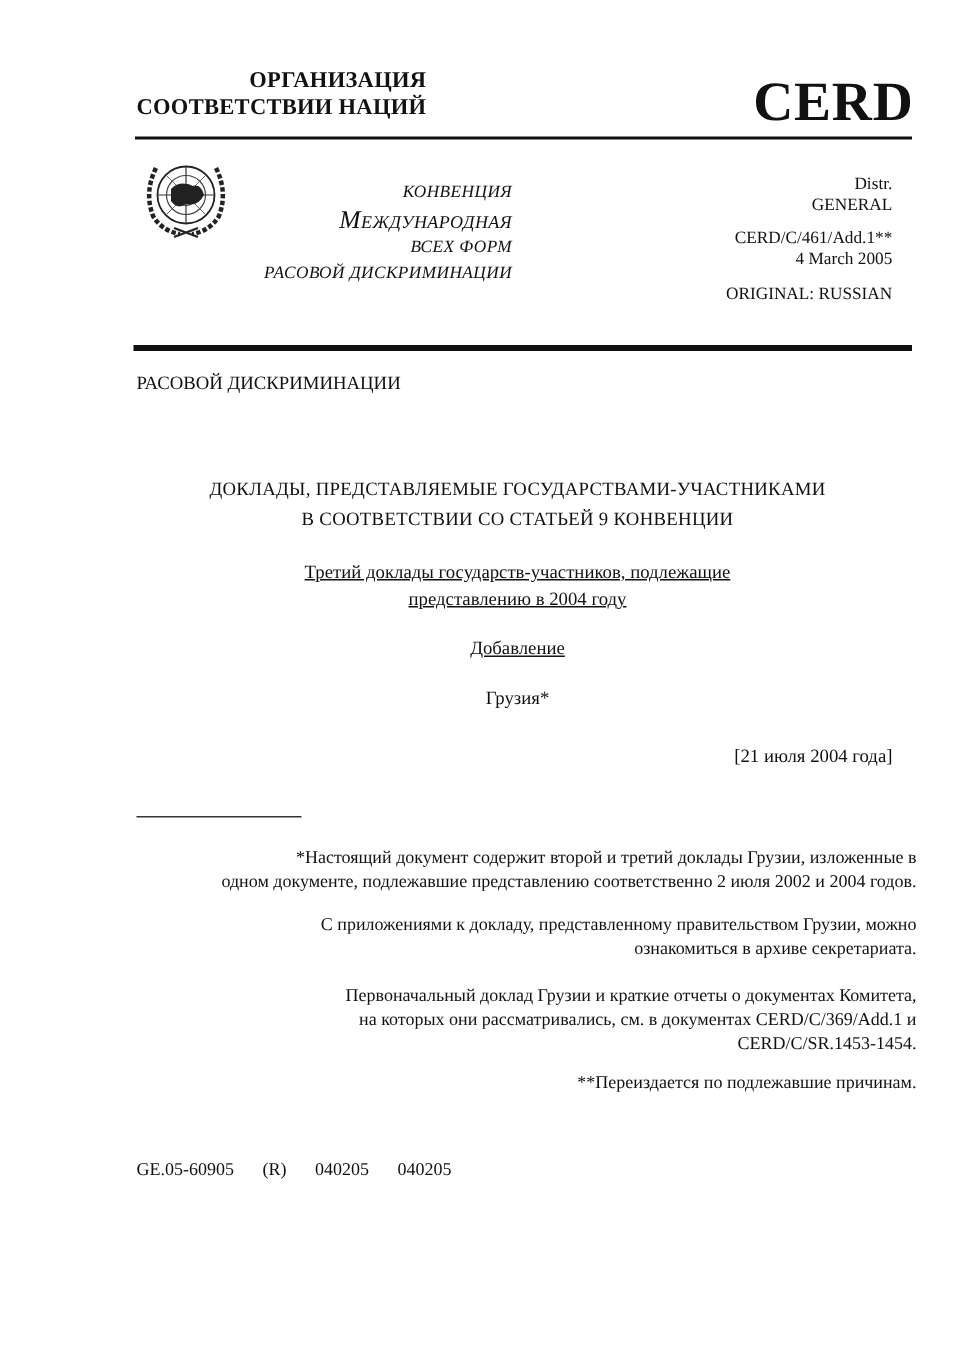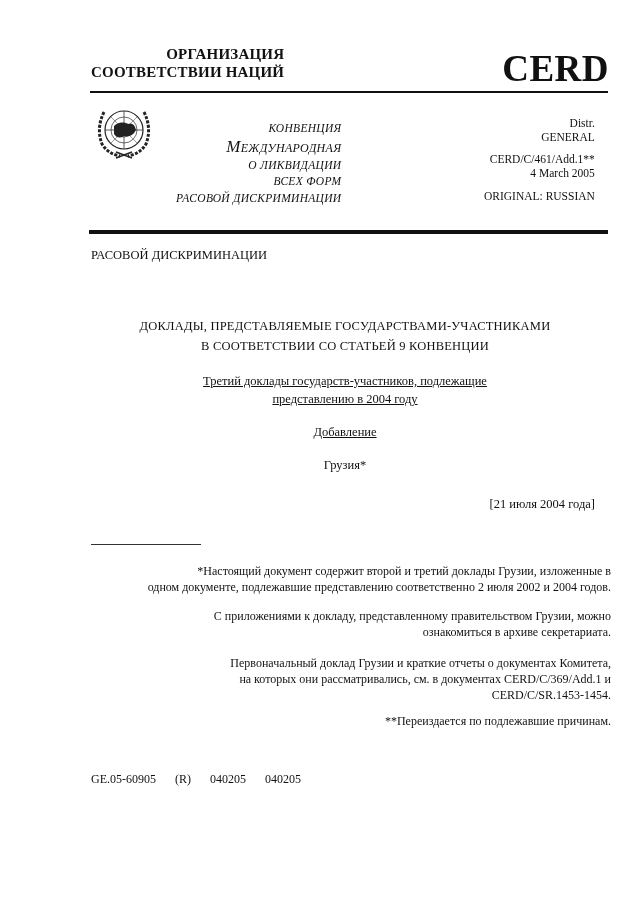--- a/index.html
+++ b/index.html
@@ -59,21 +59,20 @@
     <line x1="11" y1="26" x2="49" y2="26" stroke="#333" stroke-width="0.8"></line>
     <line x1="17" y1="13" x2="43" y2="39" stroke="#555" stroke-width="0.6"></line>
     <line x1="43" y1="13" x2="17" y2="39" stroke="#555" stroke-width="0.6"></line>
     <path d="M20 22 Q26 16 34 20 Q40 18 42 26 Q38 34 30 32 Q24 36 20 30 Z" fill="#222"></path>
   </svg>
 </div>
 
 <div class="abs conv">
   <div>КОНВЕНЦИЯ</div>
   <div><span class="first">М</span><span class="first-small">ЕЖДУНАРОДНАЯ</span></div>
-  <div>О ЛИКВИДАЦИИ</div>
   <div>ВСЕХ ФОРМ</div>
   <div>РАСОВОЙ ДИСКРИМИНАЦИИ</div>
 </div>
 
 <div class="abs meta">
   <div>Distr.</div>
   <div>GENERAL</div>
   <div class="gap"></div>
   <div>CERD/C/461/Add.1**</div>
   <div>4 March 2005</div>

